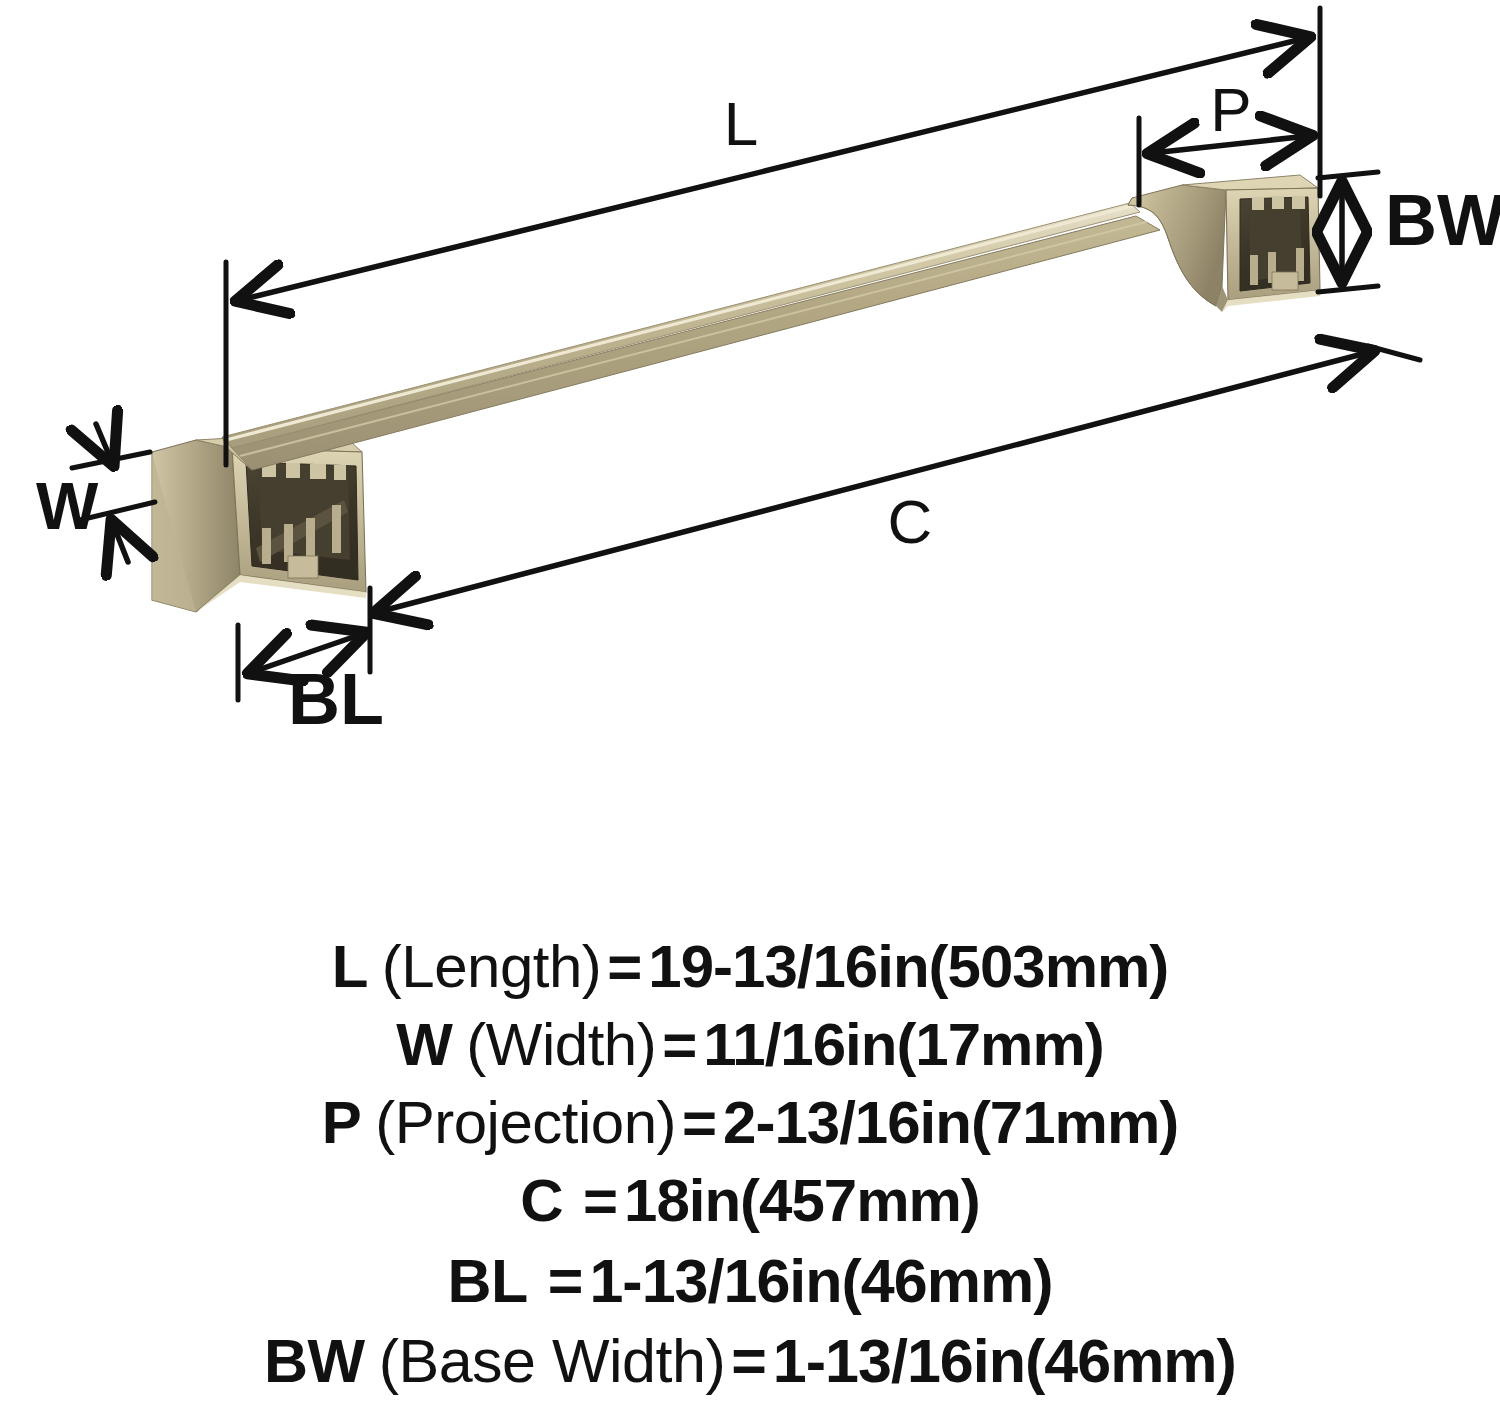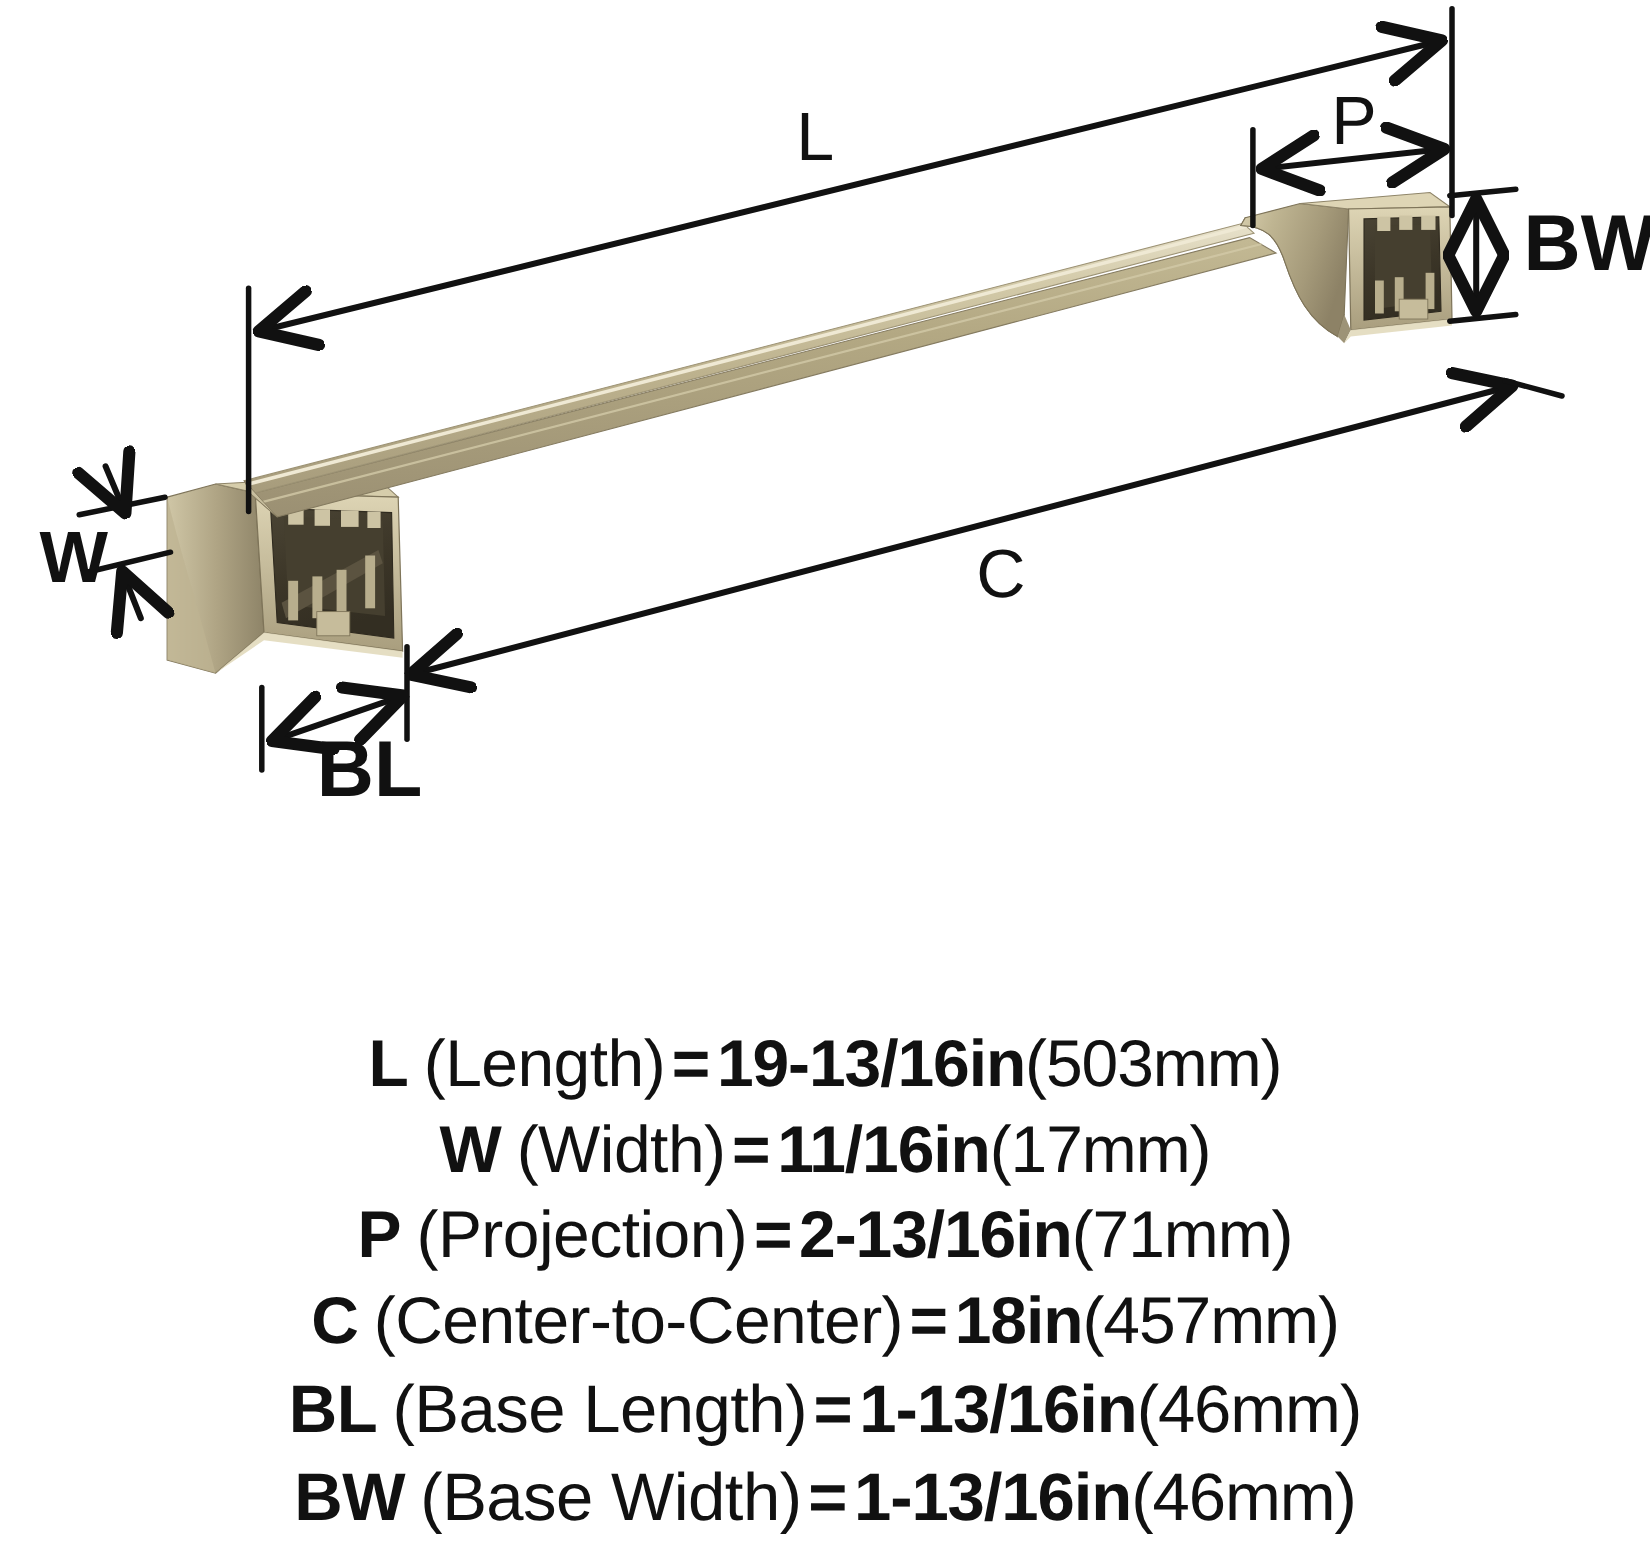--- a/index.html
+++ b/index.html
@@ -19,21 +19,21 @@
     box-sizing:border-box;padding-top:8px;
   }
   .spec-row{
     display:flex;align-items:baseline;justify-content:center;
     white-space:nowrap;line-height:1.0;width:100%;
   }
   .spec-row .sym{font-weight:700;letter-spacing:-0.5px;}
   .spec-row .name{font-weight:400;letter-spacing:-0.5px;margin-top:38px;}
   .spec-row .eq{font-weight:700;padding:0 6px;}
   .spec-row .val{font-weight:700;letter-spacing:-1px;margin-top:44px;}
-  .spec-row .metric{font-weight:400;letter-spacing:-1px;}
+  .spec-row .metric{font-weight:700;letter-spacing:-1px;}
 
   .r0{font-size:60px;height:78px;}
   .r1{font-size:60px;height:78px;}
   .r2{font-size:60px;height:78px;}
   .r3{font-size:60px;height:80px;}
   .r4{font-size:61px;height:80px;}
   .r5{font-size:61px;height:80px;}
 
   .spec-row .gap{width:14px;display:inline-block;}
 </style>
@@ -233,30 +233,28 @@
     <span class="gap"></span>
     <span class="name">(Projection)</span>
     <span class="eq">=</span>
     <span class="val">2-13/16in</span>
     <span class="metric">(71mm)</span>
   </div>
 
   <div class="spec-row r3">
     <span class="sym">C</span>
     <span class="gap"></span>
-    <span class="name">(Center-to-Center)</span>
     <span class="eq">=</span>
     <span class="val">18in</span>
     <span class="metric">(457mm)</span>
   </div>
 
   <div class="spec-row r4">
     <span class="sym">BL</span>
     <span class="gap"></span>
-    <span class="name">(Base Length)</span>
     <span class="eq">=</span>
     <span class="val">1-13/16in</span>
     <span class="metric">(46mm)</span>
   </div>
 
   <div class="spec-row r5">
     <span class="sym">BW</span>
     <span class="gap"></span>
     <span class="name">(Base Width)</span>
     <span class="eq">=</span>

